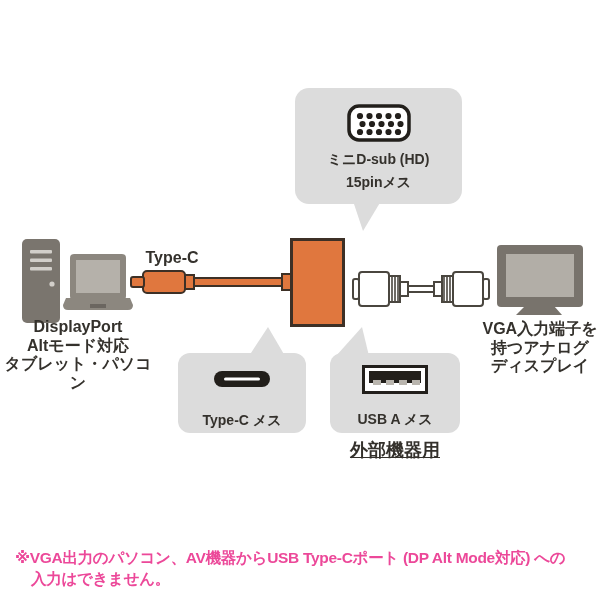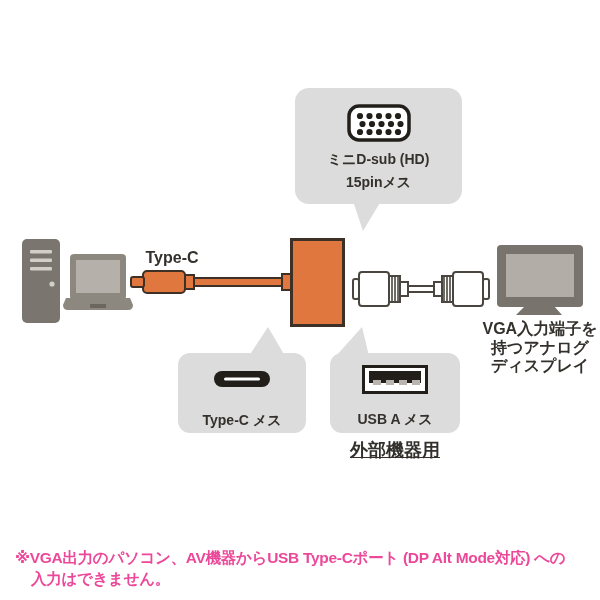--- a/index.html
+++ b/index.html
@@ -76,20 +76,25 @@
     </g>
   </svg>
 
   <svg class="abs" style="left:63px;top:252px" width="70" height="58" viewBox="0 0 70 58">
     <rect x="7" y="2" width="56" height="46" rx="4" fill="#8c877f"></rect>
     <rect x="13" y="8" width="44" height="33" fill="#b5b1aa"></rect>
     <path d="M3,46 L67,46 L70,53 Q70,58 65,58 L5,58 Q0,58 0,53 Z" fill="#8c877f"></path>
     <rect x="27" y="52" width="16" height="4" fill="#6b6660"></rect>
   </svg>
 
+  <div class="cap" style="left:0px;top:318px;width:156px;">
+    <div>DisplayPort</div>
+    <div>Altモード対応</div>
+    <div>タブレット・パソコン</div>
+  </div>
 
   <div class="small-label" style="left:130px;top:224px;width:84px;margin-top:24px;">
     <div>Type-C</div>
     <div>オス</div>
   </div>
 
   <svg class="abs" style="left:130px;top:264px" width="162" height="36" viewBox="0 0 162 36">
     <g fill="#e0773e" stroke="#3d3026" stroke-width="2">
       <rect x="63" y="14" width="95" height="8"></rect>
       <rect x="55" y="11" width="9" height="14"></rect>

